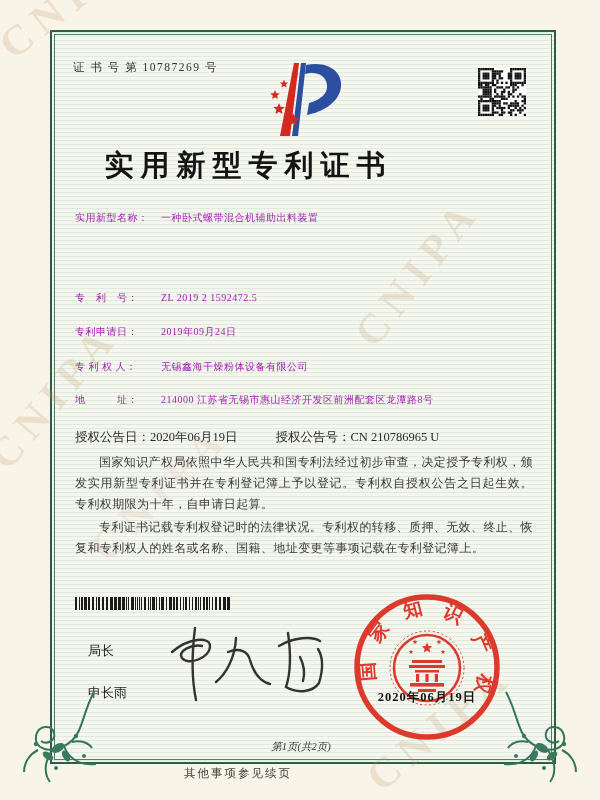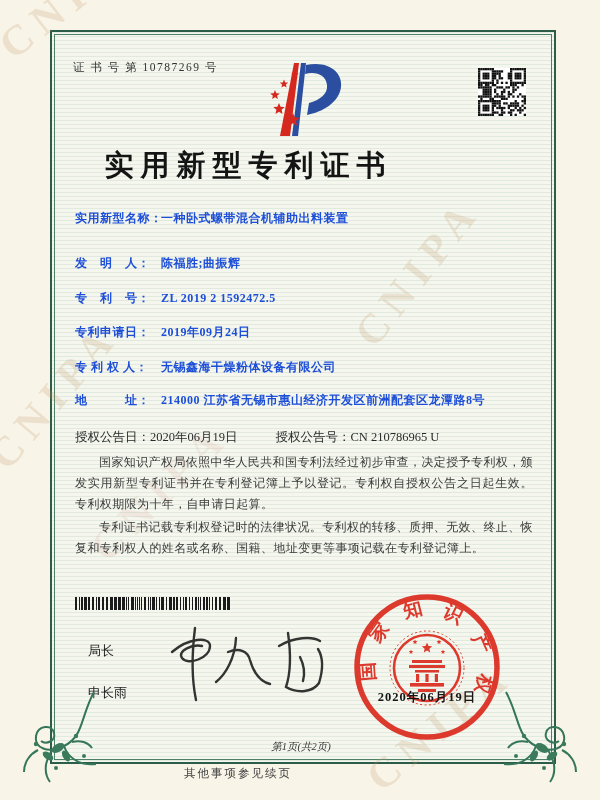--- a/index.html
+++ b/index.html
@@ -13,21 +13,21 @@
          z-index:0;}
   .frame::after{content:"";position:absolute;inset:2px;border:1px solid #4e8066;pointer-events:none;}
   .watermark{position:absolute;z-index:1;font-weight:bold;font-size:42px;letter-spacing:9px;
              color:rgba(198,156,109,.22);pointer-events:none;white-space:nowrap;}
   .content{position:absolute;inset:0;z-index:2;}
   .certno{position:absolute;left:73px;top:60px;font-size:11.5px;letter-spacing:1.5px;color:#333;}
   .qr{position:absolute;left:478px;top:68px;width:48px;height:48px;background:#fff;}
   .logo{position:absolute;left:250px;top:58px;width:104px;height:86px;}
   .title{position:absolute;left:50px;top:146px;width:397px;text-align:center;
          font-size:29px;font-weight:bold;letter-spacing:7px;color:#141414;}
-  .fieldrow{position:absolute;left:75px;width:460px;display:flex;font-size:12px;line-height:20px;color:#1d4ed8;font-weight:bold;}
+  .fieldrow{position:absolute;left:75px;width:460px;display:flex;font-size:10px;line-height:20px;color:#a21caf;}
   .fieldrow .lbl{width:86px;flex:0 0 86px;white-space:pre;letter-spacing:.5px;}
   .fieldrow .val{flex:1;letter-spacing:.5px;}
   .grantrow{position:absolute;left:75px;top:427px;width:460px;display:flex;font-size:12.5px;line-height:20px;color:#2a2a2a;}
   .grantrow .pair2{margin-left:38px;text-align:center;}
   .paras{position:absolute;left:75px;top:452px;width:458px;font-size:12px;line-height:21px;
          text-align:justify;color:#3a3a3a;letter-spacing:.4px;}
   .paras p{margin:0 0 2px 0;text-indent:2em;}
   .barcode{position:absolute;left:75px;top:597px;}
   .signer{position:absolute;left:88px;top:642px;font-size:13px;font-weight:normal;
           font-family:"Liberation Sans","DejaVu Sans",sans-serif;color:#1c1c1c;}
@@ -315,24 +315,20 @@
         <rect x="36.57" y="45.71" width="2.29" height="2.29" fill="#111"></rect>
         <rect x="45.71" y="45.71" width="2.29" height="2.29" fill="#111"></rect>
       </svg>
 
     <div class="title">实用新型专利证书</div>
 
     <div class="fieldrow" style="top:208px">
       <span class="lbl">实用新型名称：</span>
       <span class="val">一种卧式螺带混合机辅助出料装置</span>
     </div>
-    <div class="fieldrow" style="top:253px">
-      <span class="lbl">发　明　人：</span>
-      <span class="val">陈福胜;曲振辉</span>
-    </div>
     <div class="fieldrow" style="top:288px">
       <span class="lbl">专　利　号：</span>
       <span class="val">ZL 2019 2 1592472.5</span>
     </div>
     <div class="fieldrow" style="top:322px">
       <span class="lbl">专利申请日：</span>
       <span class="val">2019年09月24日</span>
     </div>
     <div class="fieldrow" style="top:357px">
       <span class="lbl">专 利 权 人：</span>

